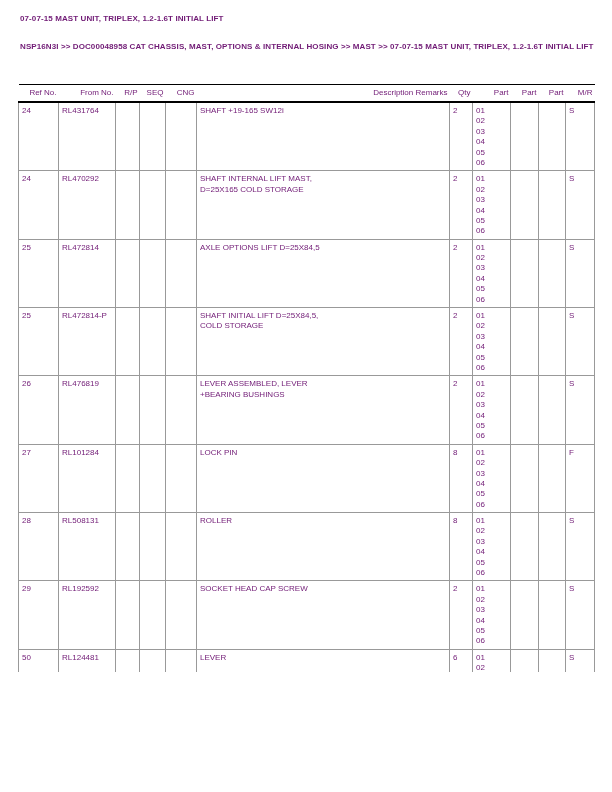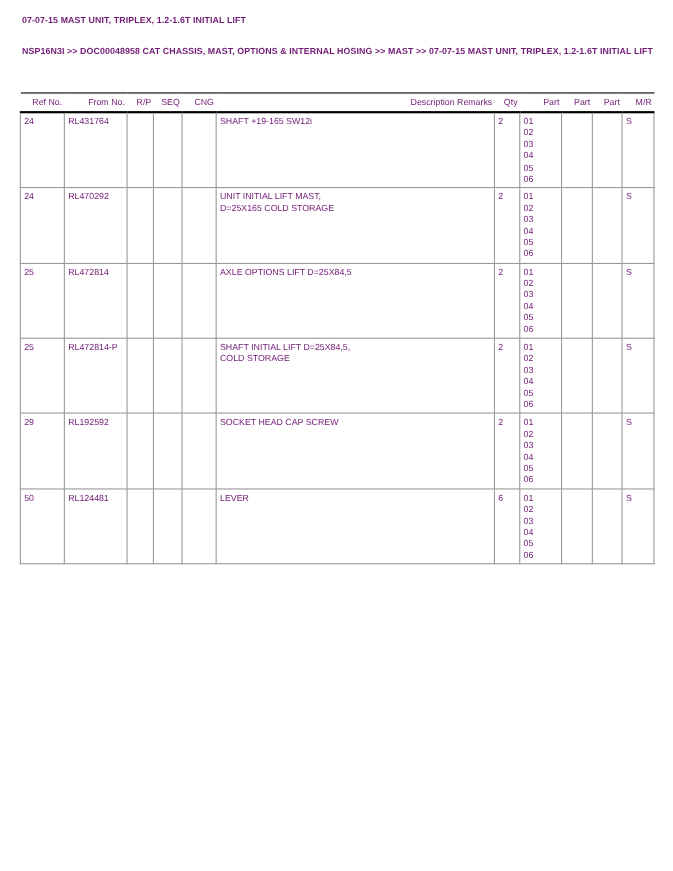--- a/index.html
+++ b/index.html
@@ -129,21 +129,21 @@
           <td></td>
           <td></td>
           <td>S</td>
         </tr>
         <tr>
           <td>24</td>
           <td>RL470292</td>
           <td></td>
           <td></td>
           <td></td>
-          <td>UNIT INITIAL LIFT MAST,
+          <td>SHAFT INTERNAL LIFT MAST,
 D=25X165 COLD STORAGE</td>
           <td>2</td>
           <td>01
 02
 03
 04
 05
 06</td>
           <td></td>
           <td></td>
@@ -180,20 +180,75 @@
 02
 03
 04
 05
 06</td>
           <td></td>
           <td></td>
           <td>S</td>
         </tr>
         <tr>
+          <td>26</td>
+          <td>RL476819</td>
+          <td></td>
+          <td></td>
+          <td></td>
+          <td>LEVER ASSEMBLED, LEVER
++BEARING BUSHINGS</td>
+          <td>2</td>
+          <td>01
+02
+03
+04
+05
+06</td>
+          <td></td>
+          <td></td>
+          <td>S</td>
+        </tr>
+        <tr>
+          <td>27</td>
+          <td>RL101284</td>
+          <td></td>
+          <td></td>
+          <td></td>
+          <td>LOCK PIN</td>
+          <td>8</td>
+          <td>01
+02
+03
+04
+05
+06</td>
+          <td></td>
+          <td></td>
+          <td>F</td>
+        </tr>
+        <tr>
+          <td>28</td>
+          <td>RL508131</td>
+          <td></td>
+          <td></td>
+          <td></td>
+          <td>ROLLER</td>
+          <td>8</td>
+          <td>01
+02
+03
+04
+05
+06</td>
+          <td></td>
+          <td></td>
+          <td>S</td>
+        </tr>
+        <tr>
           <td>29</td>
           <td>RL192592</td>
           <td></td>
           <td></td>
           <td></td>
           <td>SOCKET HEAD CAP SCREW</td>
           <td>2</td>
           <td>01
 02
 03

